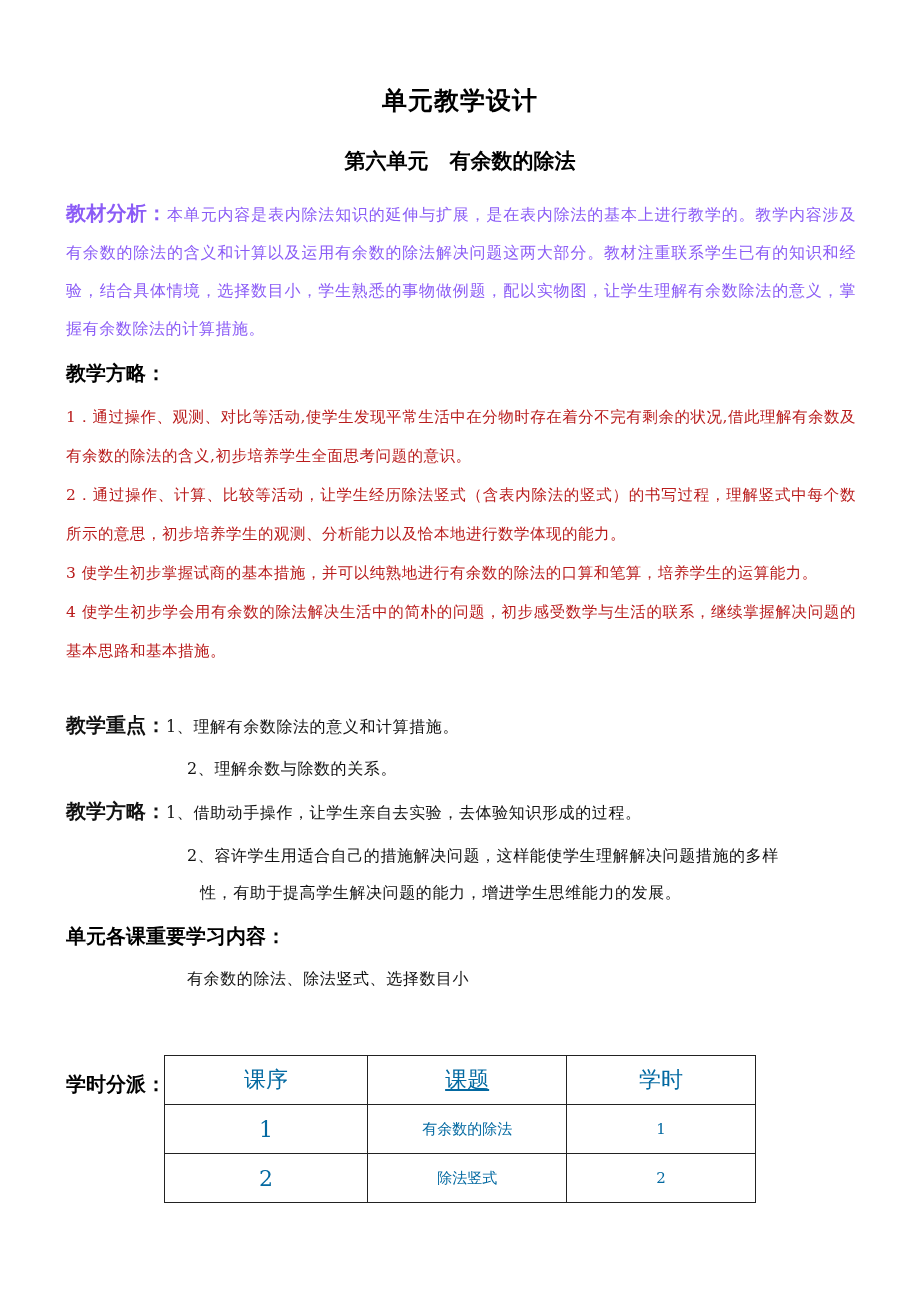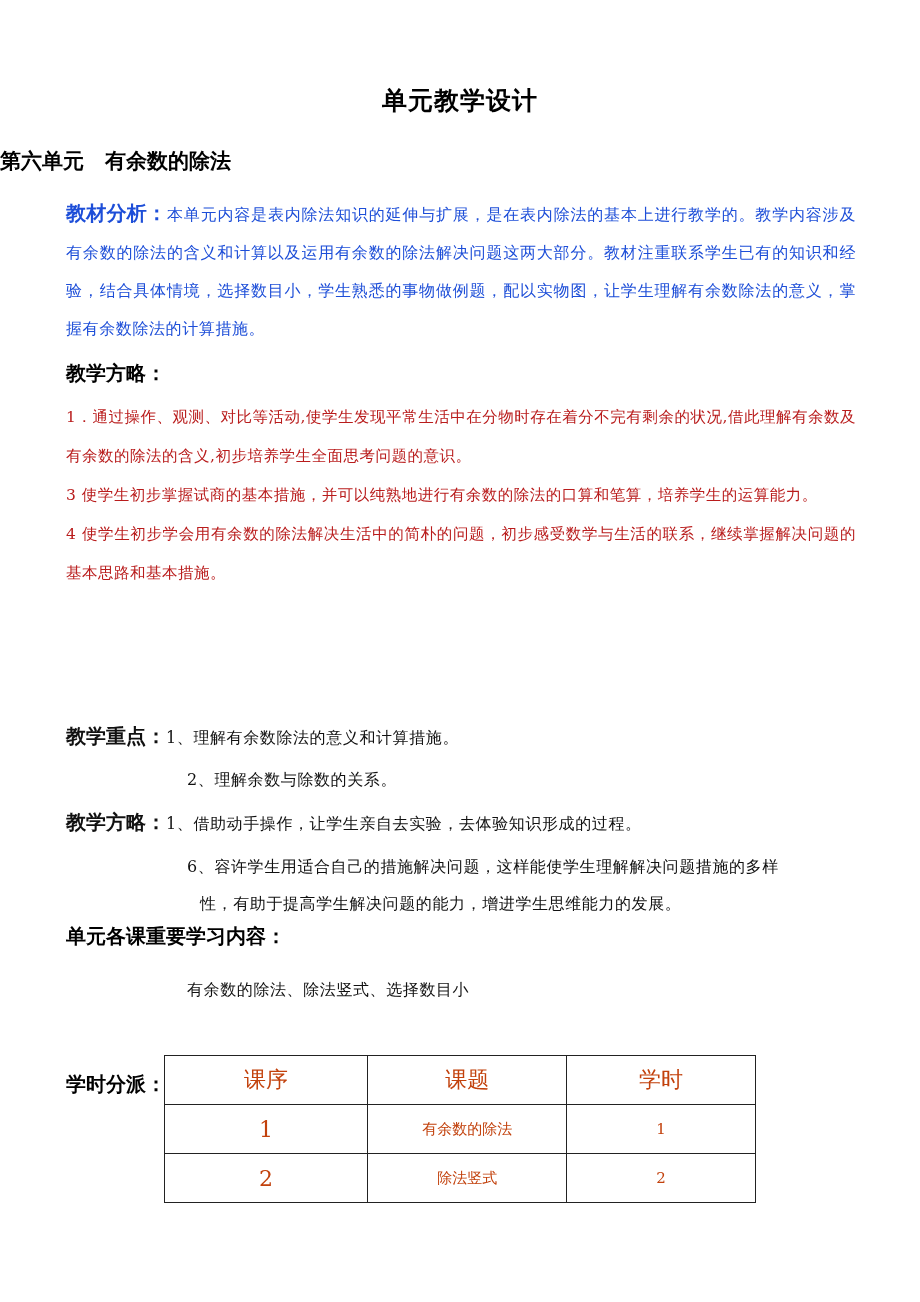--- a/index.html
+++ b/index.html
@@ -29,21 +29,21 @@
       font-family: "DejaVu Sans", "Liberation Sans", sans-serif;
       font-weight: bold;
       font-size: 25px;
       line-height: 34px;
       letter-spacing: 1px;
     }
     .subtitle {
       position: absolute;
       left: 0; width: 920px;
       top: 146px;
-      text-align: left;
+      text-align: center;
       font-family: "DejaVu Sans", "Liberation Sans", sans-serif;
       font-weight: bold;
       font-size: 21px;
       line-height: 30px;
       white-space: pre;
     }
     .block {
       position: absolute;
       left: 66px;
       width: 790px;
@@ -52,34 +52,33 @@
       font-family: "DejaVu Sans", "Liberation Sans", sans-serif;
       font-weight: bold;
       font-size: 20px;
       white-space: nowrap;
     }
     .para {
       font-size: 16px;
       line-height: 38px;
       text-align: justify;
       letter-spacing: 0.6px;
-      color: #1d4ed8;
+      color: #8b5cf6;
     }
     .para .heading {
       font-size: 20px;
       letter-spacing: 0;
     }
     .line {
       position: absolute;
       font-size: 16px;
-      line-height: 28px;
+      line-height: 22px;
       color: #111;
       white-space: nowrap;
       letter-spacing: 0.6px;
-      margin-top: 8px;
     }
     .line .heading { letter-spacing: 0; }
     .goals {
       position: absolute;
       left: 66px;
       width: 790px;
       top: 398px;
     }
     .goal {
       font-size: 15.5px;
@@ -95,64 +94,65 @@
       width: 592px;
       border-collapse: collapse;
       border: 1.5px solid #222;
     }
     table.schedule td, table.schedule th {
       border: 1px solid #222;
       text-align: center;
       height: 48px;
       padding: 0;
       font-weight: normal;
-      color: #c2410c;
+      color: #0369a1;
     }
     table.schedule th {
       font-size: 22px;
     }
     table.schedule td.num {
       font-size: 22px;
     }
     table.schedule td.small {
       font-size: 15px;
       text-align: center;
     }
     .col1 { width: 198px; }
-    .col2 { width: 194px; }
+    .col2 { width: 194px; text-decoration: underline; }
     .col3 { width: 184px; }
   </style>
 </head>
 <body>
 
 <div class="page">
 
   <div class="title">单元教学设计</div>
   <div class="subtitle">第六单元　有余数的除法</div>
 
   <div class="block para" style="top:194px;">
     <span class="heading">教材分析：</span><span>本单元内容是表内除法知识的延伸与扩展，是在表内除法的基本上进行教学的。教学内容涉及有余数的除法的含义和计算以及运用有余数的除法解决问题这两大部分。教材注重联系学生已有的知识和经验，结合具体情境，选择数目小，学生熟悉的事物做例题，配以实物图，让学生理解有余数除法的意义，掌握有余数除法的计算措施。</span>
   </div>
 
   <div class="heading" style="position:absolute; left:66px; top:359px; line-height:28px;">教学方略：</div>
   <div class="goals">
     <div class="goal">1．通过操作、观测、对比等活动,使学生发现平常生活中在分物时存在着分不完有剩余的状况,借此理解有余数及有余数的除法的含义,初步培养学生全面思考问题的意识。</div>
+    <div class="goal">2．通过操作、计算、比较等活动，让学生经历除法竖式（含表内除法的竖式）的书写过程，理解竖式中每个数所示的意思，初步培养学生的观测、分析能力以及恰本地进行数学体现的能力。</div>
     <div class="goal">3 使学生初步掌握试商的基本措施，并可以纯熟地进行有余数的除法的口算和笔算，培养学生的运算能力。</div>
     <div class="goal">4 使学生初步学会用有余数的除法解决生活中的简朴的问题，初步感受数学与生活的联系，继续掌握解决问题的基本思路和基本措施。</div>
   </div>
 
   <div class="line" style="left:66px; top:714px;">
     <span class="heading">教学重点：</span><span>1、理解有余数除法的意义和计算措施。</span>
   </div>
   <div class="line" style="left:187px; top:758px;">2、理解余数与除数的关系。</div>
 
   <div class="line" style="left:66px; top:800px;">
     <span class="heading">教学方略：</span><span>1、借助动手操作，让学生亲自去实验，去体验知识形成的过程。</span>
   </div>
-  <div class="line" style="left:187px; top:845px;">6、容许学生用适合自己的措施解决问题，这样能使学生理解解决问题措施的多样</div>
+  <div class="line" style="left:187px; top:845px;">2、容许学生用适合自己的措施解决问题，这样能使学生理解解决问题措施的多样</div>
   <div class="line" style="left:200px; top:882px;">性，有助于提高学生解决问题的能力，增进学生思维能力的发展。</div>
 
   <div class="heading" style="position:absolute; left:66px; top:922px; line-height:28px;">单元各课重要学习内容：</div>
   <div class="line" style="left:187px; top:968px;">有余数的除法、除法竖式、选择数目小</div>
 
   <div class="heading" style="position:absolute; left:66px; top:1070px; line-height:28px;">学时分派：</div>
 
   <table class="schedule">
     <tbody>
         <tr>

